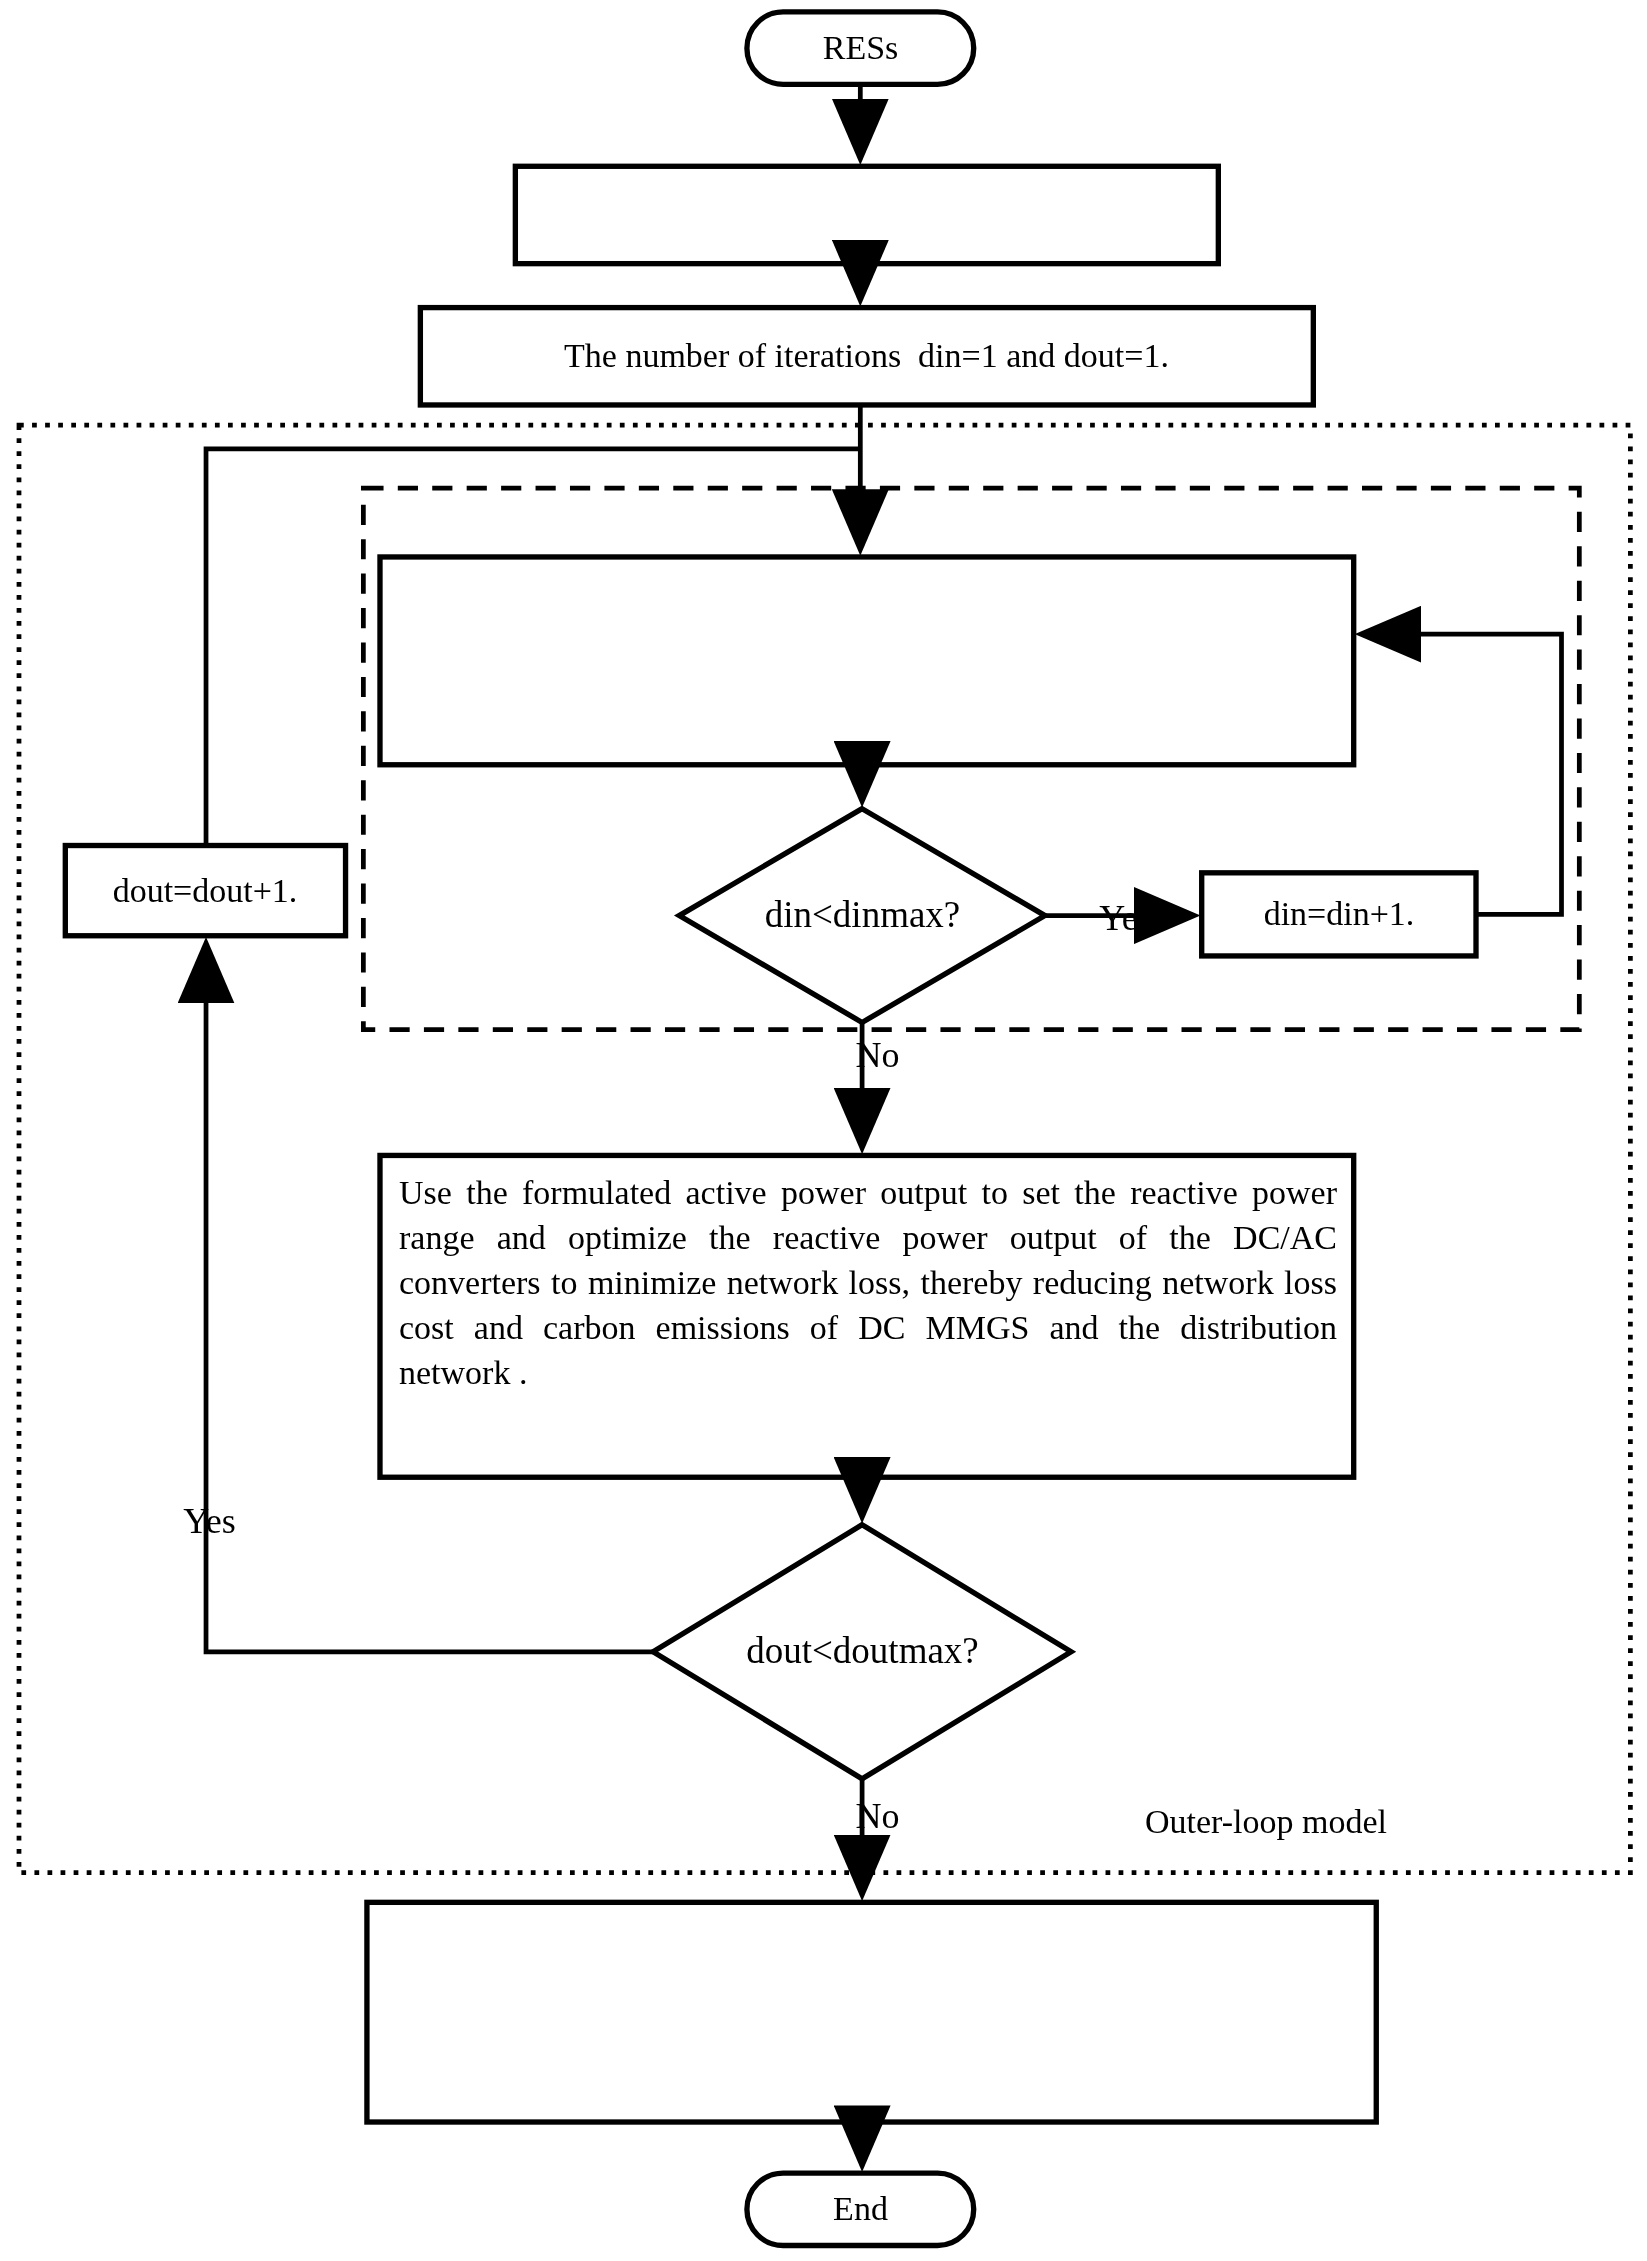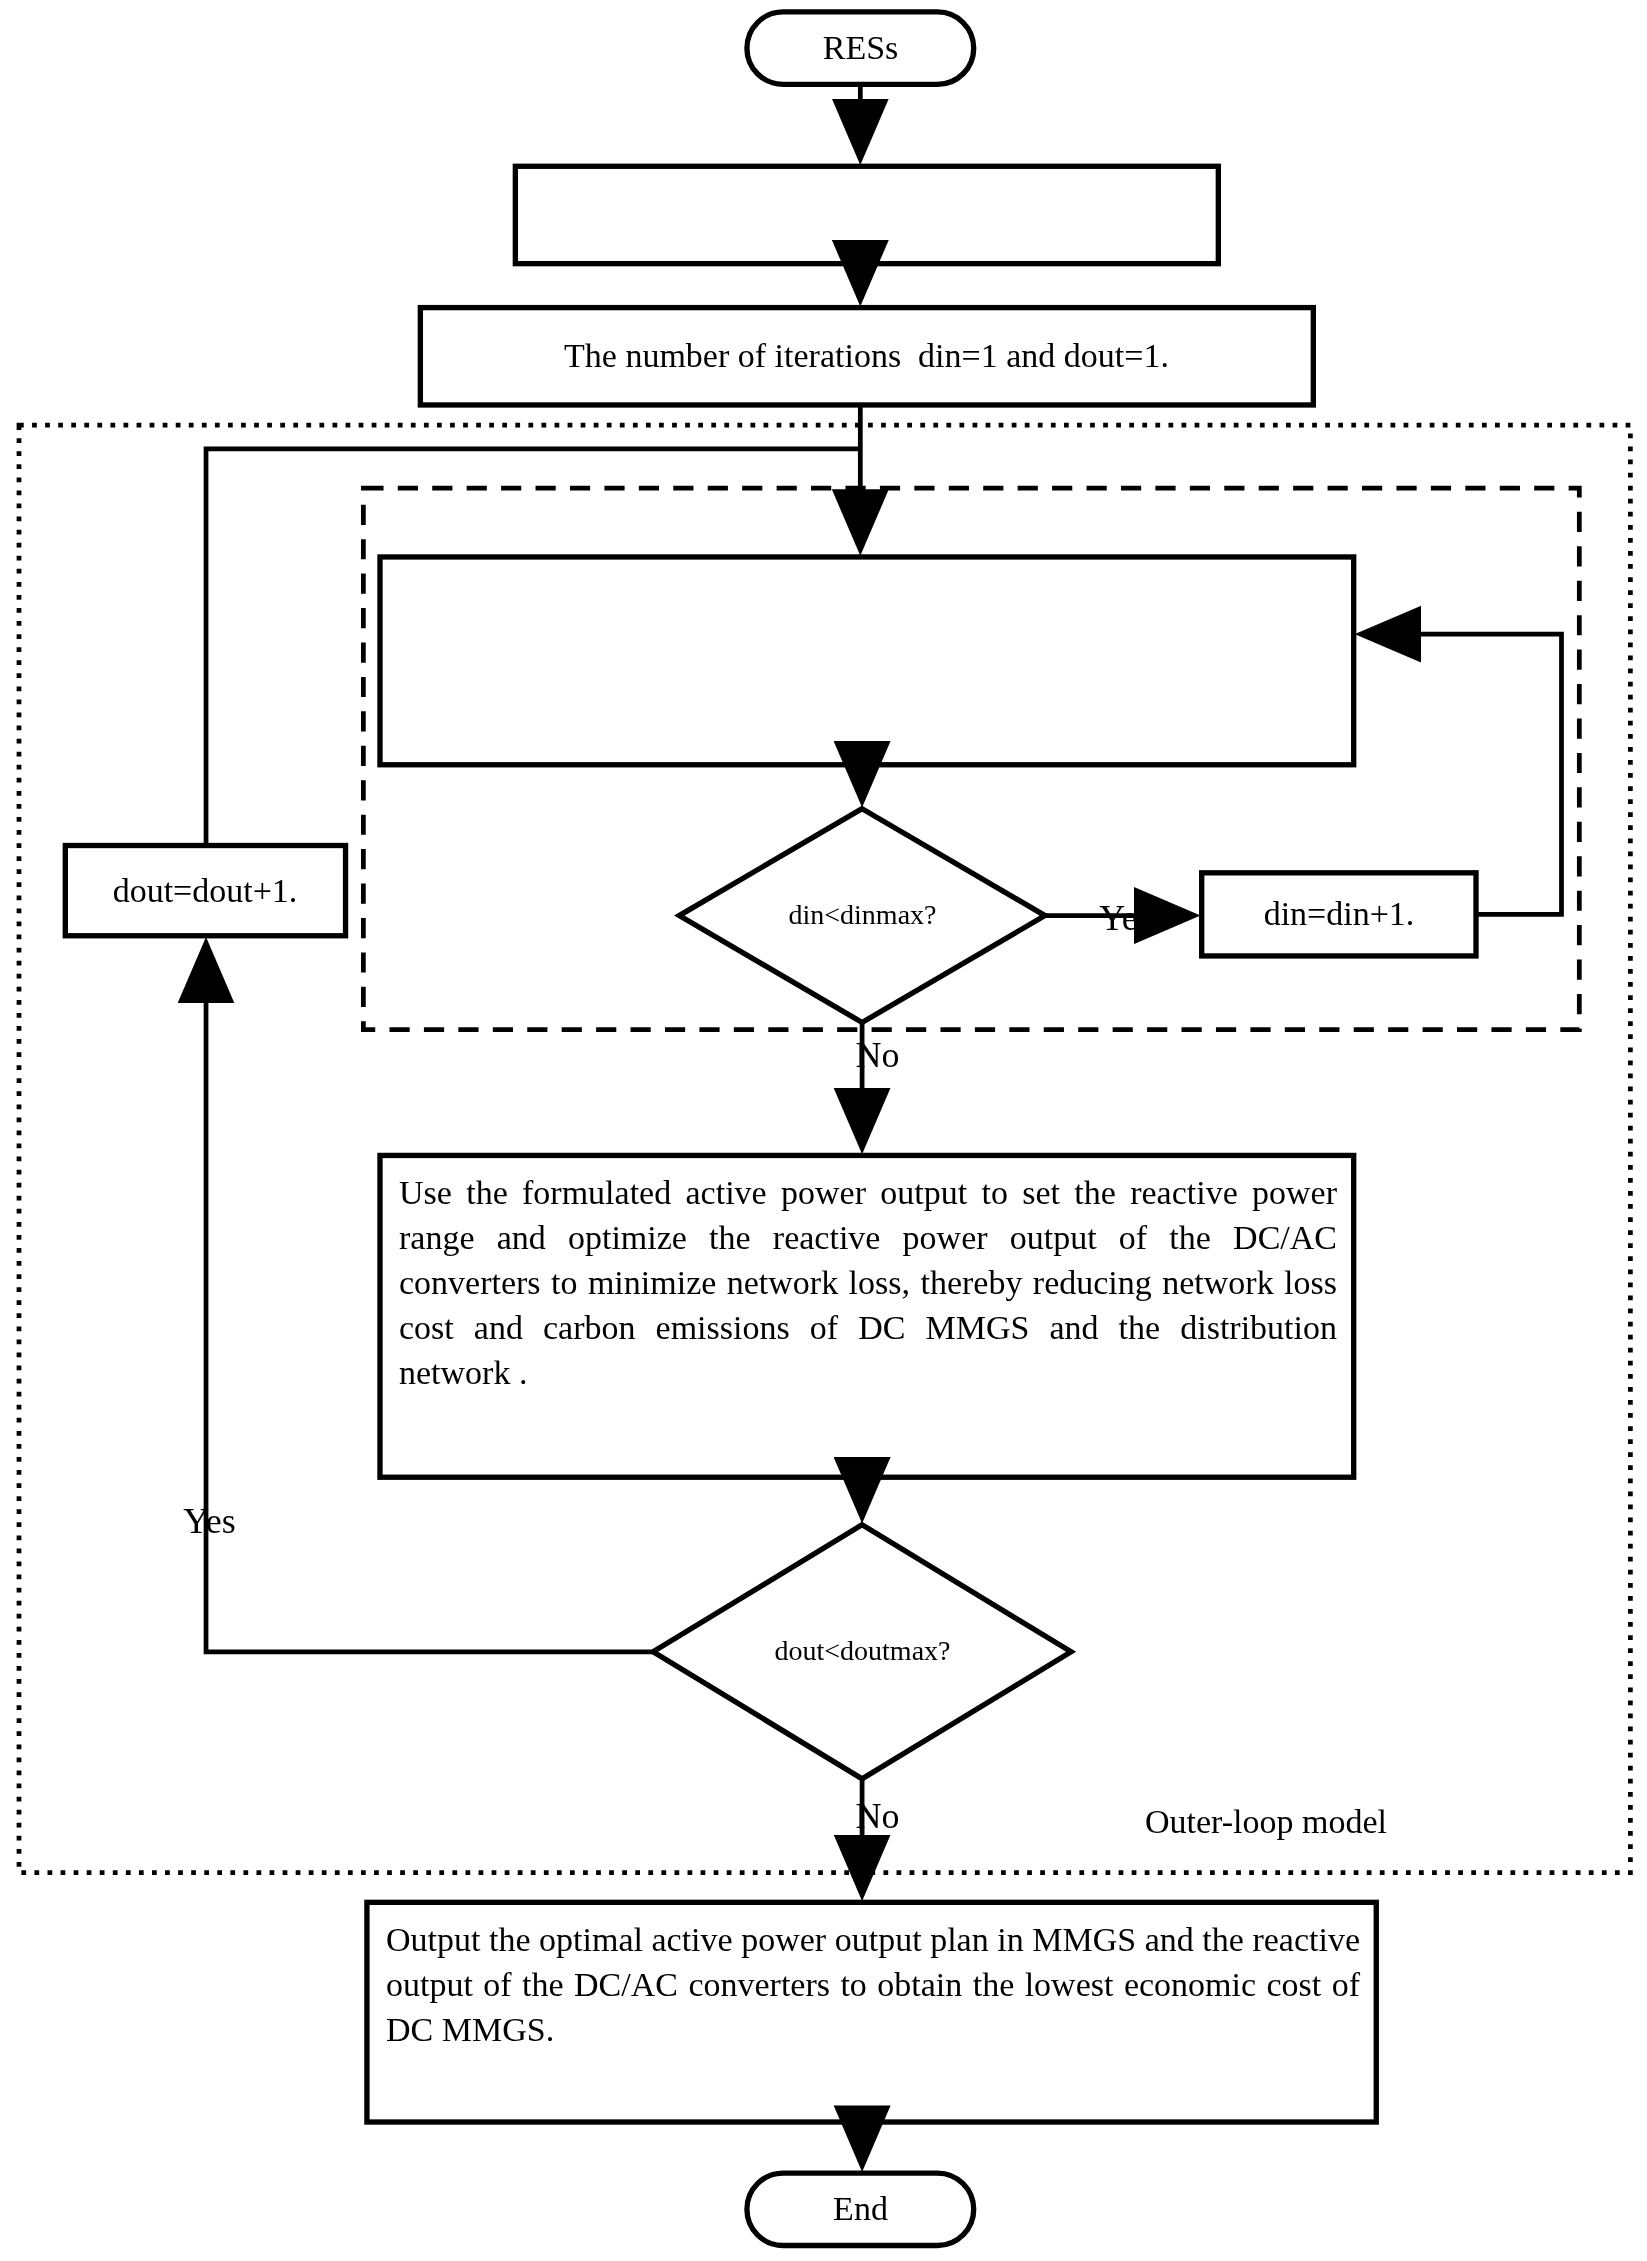--- a/index.html
+++ b/index.html
@@ -65,21 +65,21 @@
   .box-label-center {
     font-size: 34px;
     text-align: center;
   }
   .box-label-justify {
     font-size: 34px;
     text-align: justify;
     text-align-last: left;
   }
   .diamond-label {
-    font-size: 28px;
+    font-size: 37px;
     text-align: right;
   }
   .edge-label {
     font-size: 36px;
     text-align: center;
   }
   .group-label {
     font-size: 34px;
     text-align: left;
   }
@@ -160,21 +160,20 @@
   <div class="flow-text diamond-label center-v" style="left:714px; top:886px; width:297px; height:59px;">din&lt;dinmax?</div>
 
   <div class="flow-text box-label-center center-v" style="left:1202px; top:873px; width:274px; height:83px;">din=din+1.</div>
 
   <div class="flow-text box-label-justify" style="left:399px; top:1171px; width:938px; height:297px;">Use the formulated active power output to set the reactive power range and optimize the reactive power output of the DC/AC converters to minimize network loss, thereby reducing network loss cost and carbon emissions of DC MMGS and the distribution network .</div>
 
   <div class="flow-text diamond-label center-v" style="left:714px; top:1622px; width:297px; height:59px;">dout&lt;doutmax?</div>
 
   <div class="flow-text box-label-center center-v" style="left:65px; top:846px; width:280px; height:90px;">dout=dout+1.</div>
 
-  <div class="flow-text box-label-justify" style="left:386px; top:1918px; width:974px; height:190px;">Output the optimal active power output plan in MMGS and the reactive output of the DC/AC converters to obtain the lowest economic cost of DC MMGS.</div>
 
   <div class="flow-text terminator-label center-v" style="left:747px; top:2173px; width:227px; height:72px;">End</div>
 
   <div class="flow-text edge-label" style="left:1072px; top:895px; width:107px;">Yes</div>
 
   <div class="flow-text edge-label" style="left:830px; top:1032px; width:95px;">No</div>
 
   <div class="flow-text edge-label" style="left:159px; top:1498px; width:101px;">Yes</div>
 
   <div class="flow-text edge-label" style="left:830px; top:1793px; width:95px;">No</div>

